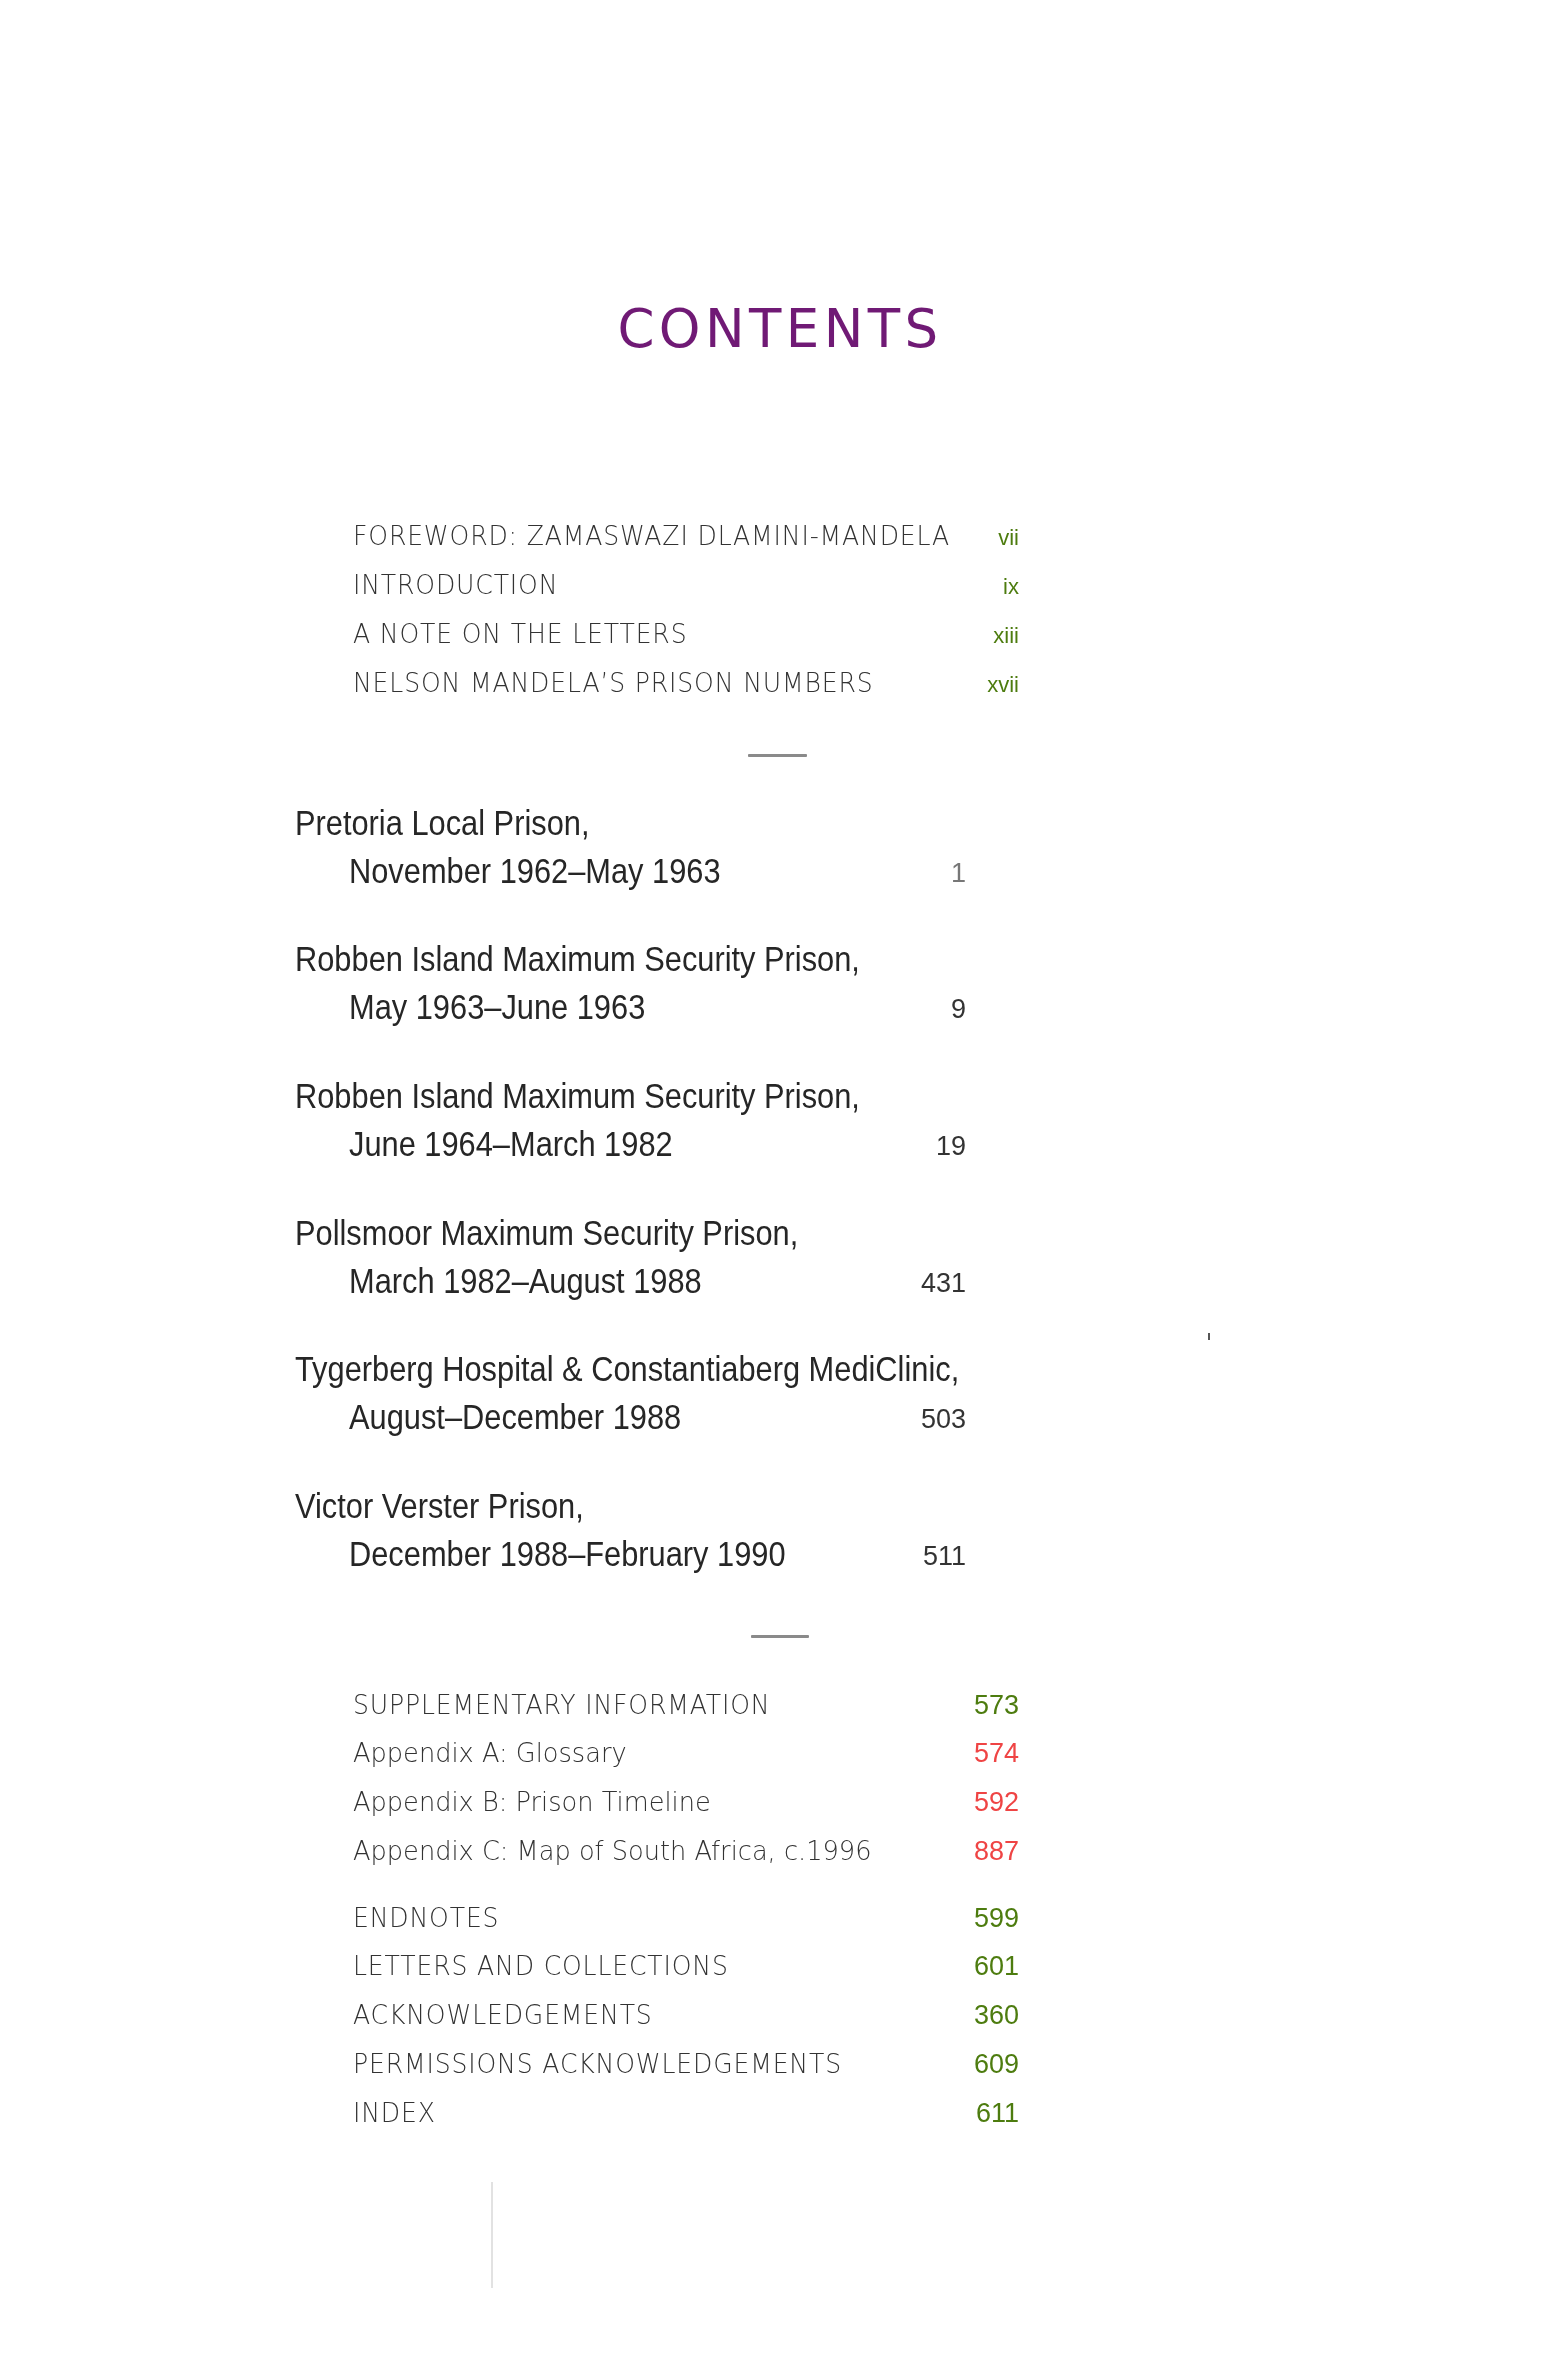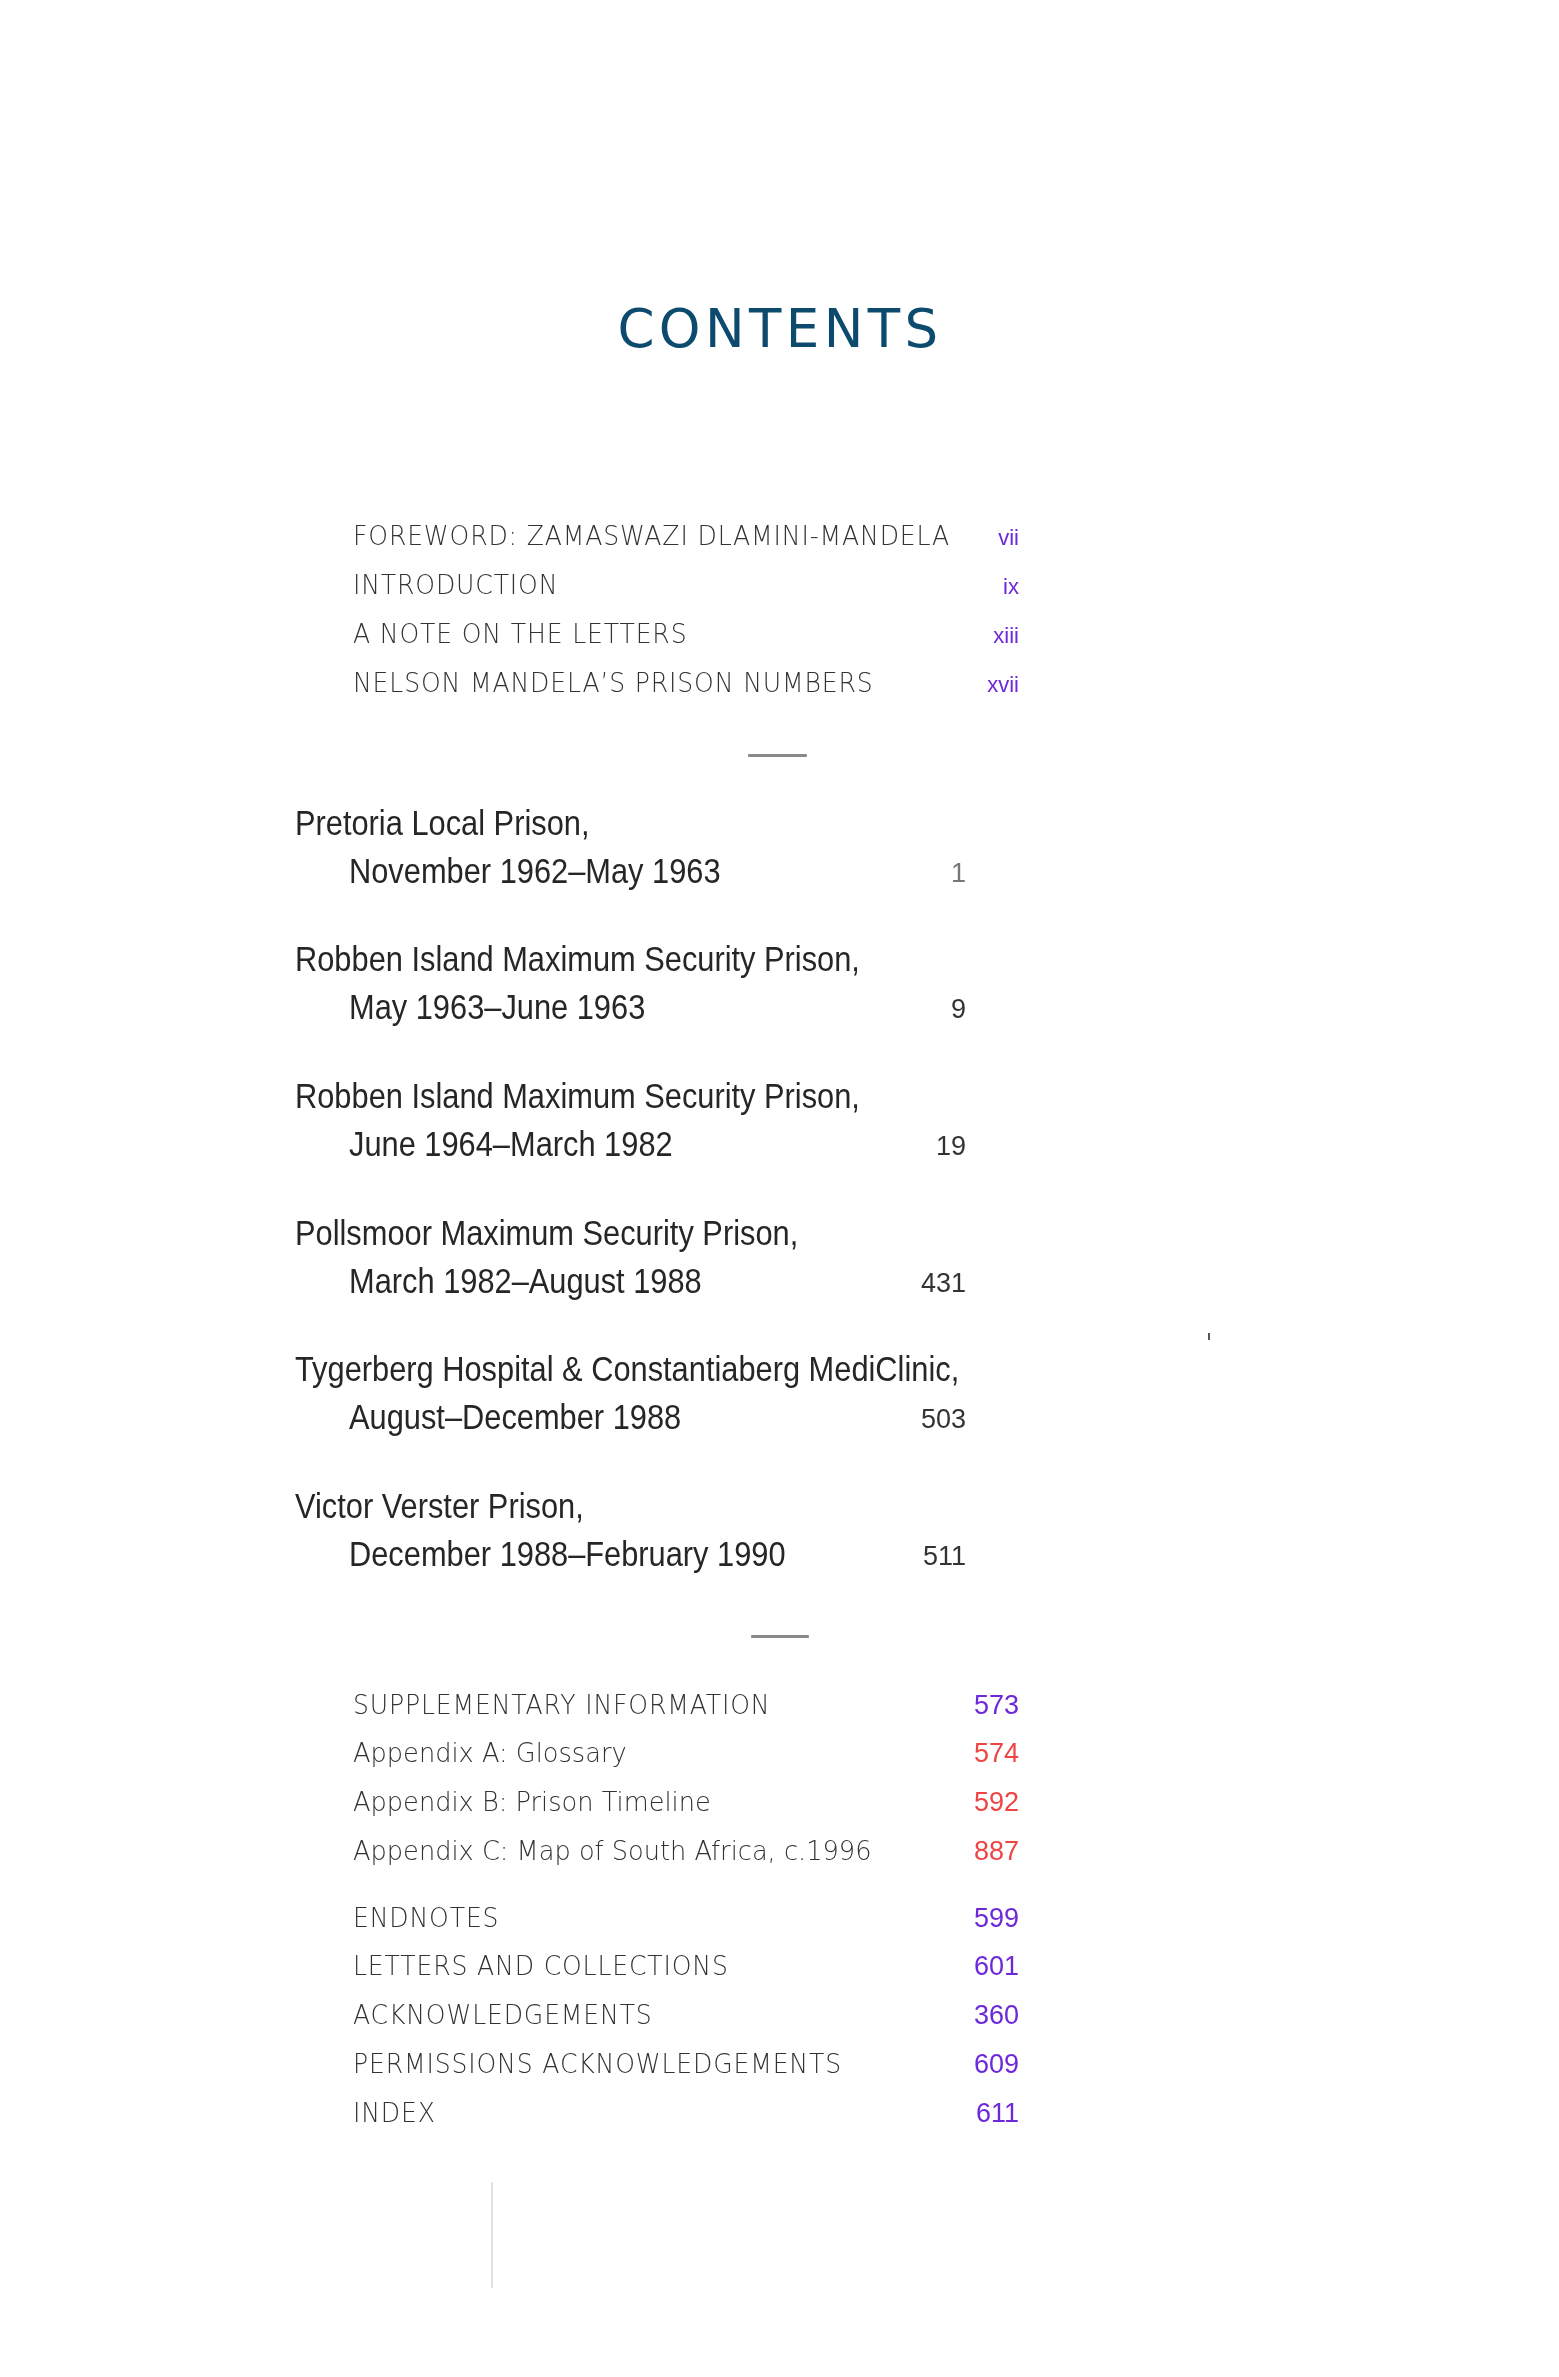--- a/index.html
+++ b/index.html
@@ -17,21 +17,21 @@
   .title {
     position: absolute;
     left: 0; right: 0;
     top: 293px;
     text-align: center;
     font-family: "DejaVu Sans", sans-serif;
     font-weight: normal;
     font-size: 53px;
     letter-spacing: 4.4px;
     line-height: 71px;
-    color: #0c4a6e;
+    color: #701a75;
     margin: 0;
   }
 
   .row {
     position: absolute;
     left: 4px;
     width: 1321px;
     height: 49px;
   }
   .row .label {
@@ -53,21 +53,21 @@
     font-size: 27px;
     letter-spacing: 0.9px;
     color: #333333;
     top: 3.5px;
     transform: scaleX(0.93);
     transform-origin: left center;
   }
   .sc .num {
     font-family: "Liberation Sans", sans-serif;
     font-size: 27px;
-    color: #6d28d9;
+    color: #4d7c0f;
     top: 5.3px;
   }
   .roman .num { font-size: 22px; top: 9px; }
 
   
   .app .label {
     left: 349px;
     font-family: "DejaVu Sans", sans-serif;
     font-weight: 200;
     font-size: 27px;

